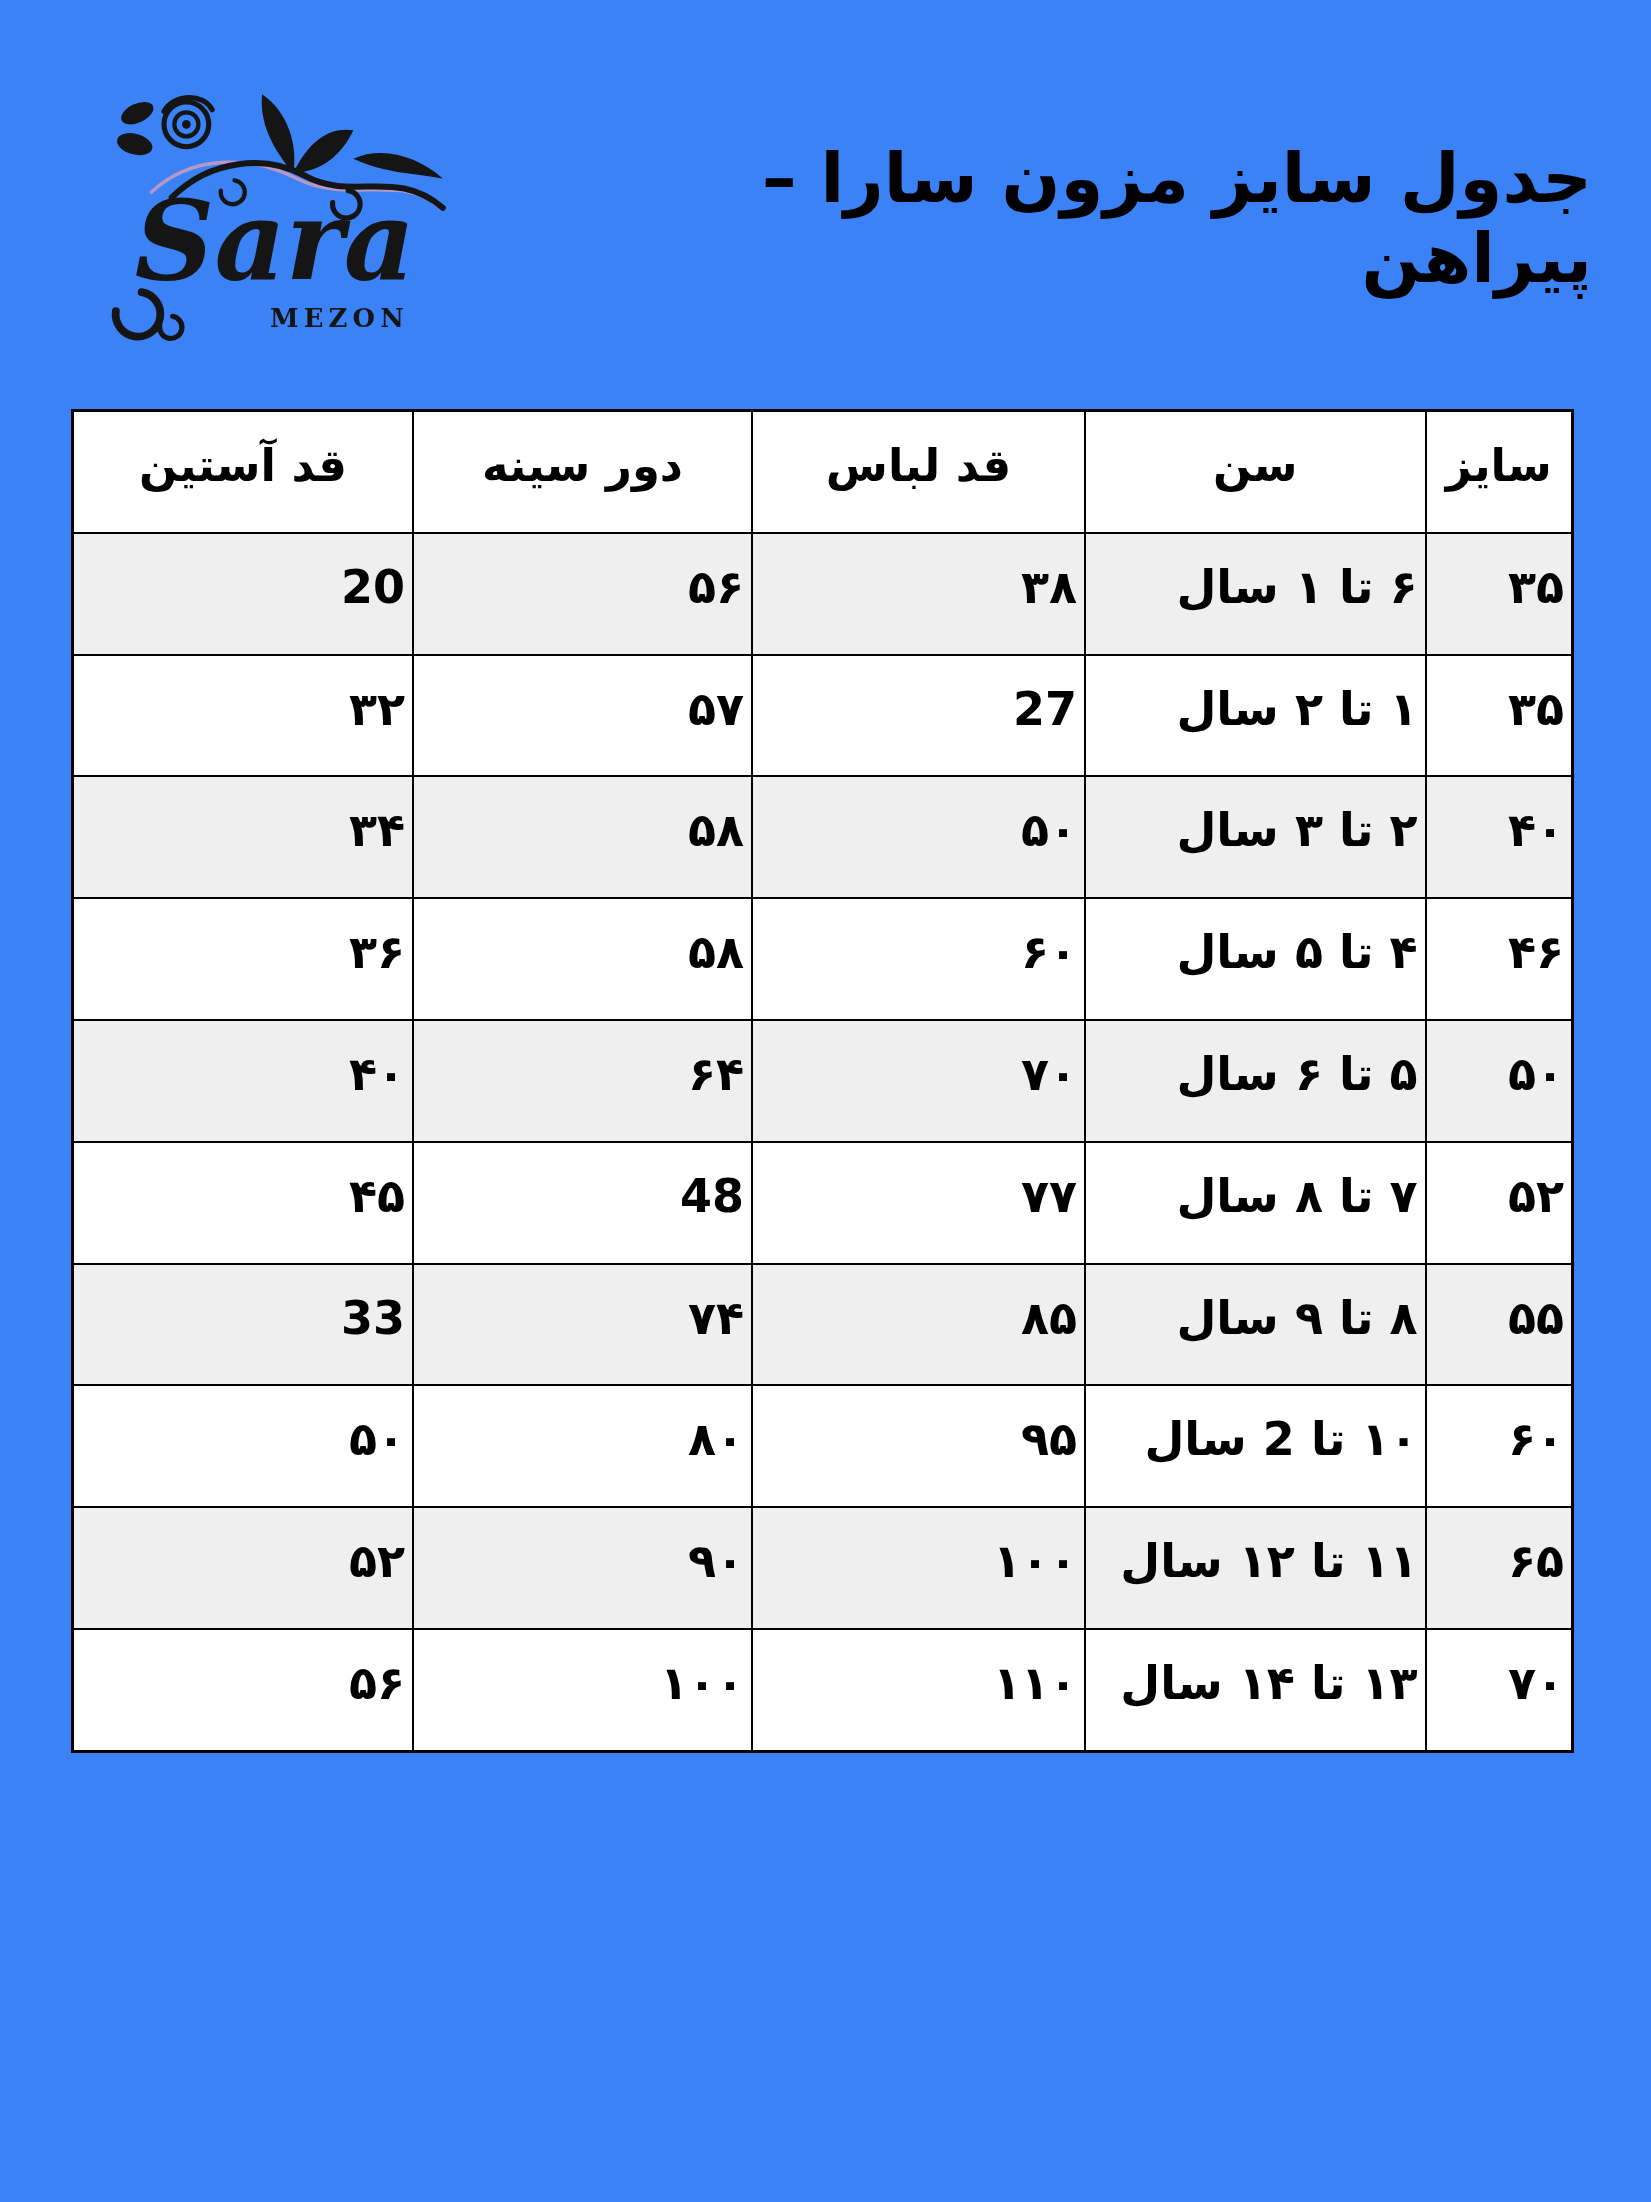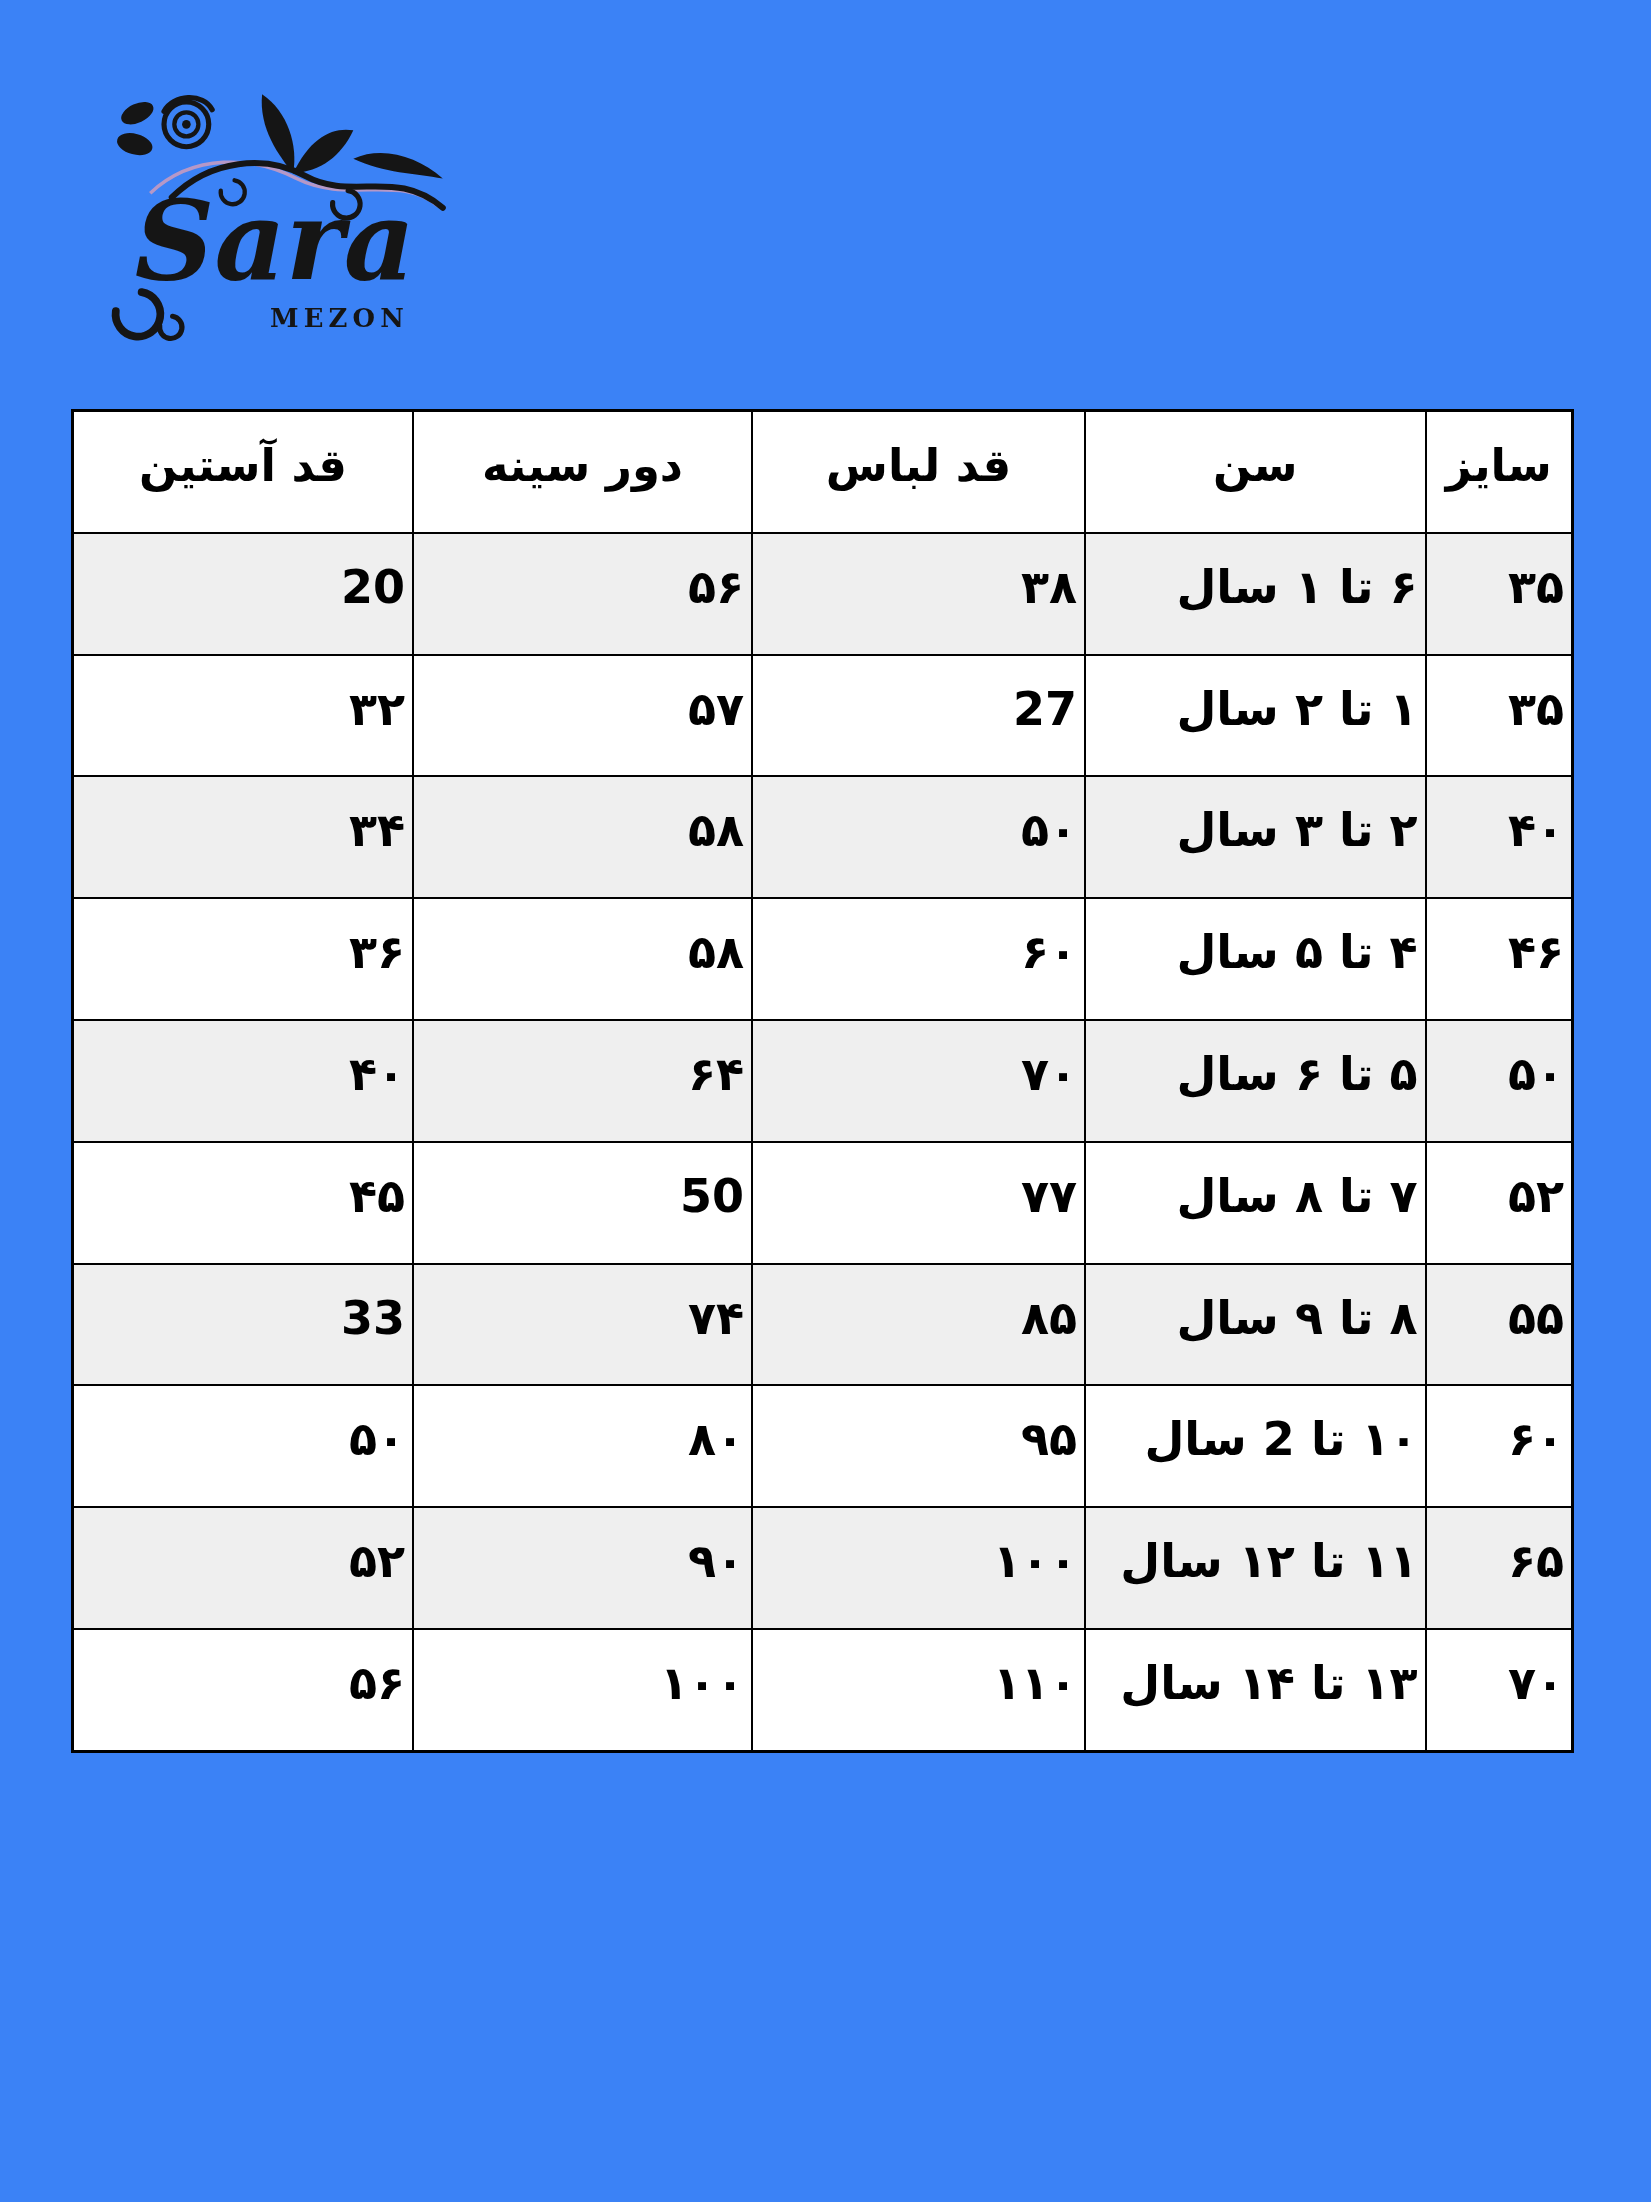--- a/index.html
+++ b/index.html
@@ -89,20 +89,21 @@
 
       <path d="M60,250 a26,26 0 1 1 -30,22" fill="none" stroke="#151515" stroke-width="9" stroke-linecap="round"></path>
       <path d="M96,278 a13,13 0 1 1 -15,11" fill="none" stroke="#151515" stroke-width="6" stroke-linecap="round"></path>
 
       <text x="215" y="235" text-anchor="middle" font-family="DejaVu Serif, serif" font-style="italic" font-weight="bold" font-size="128" fill="#151515">Sara</text>
 
       <text x="290" y="290" text-anchor="middle" font-family="DejaVu Serif, serif" font-weight="bold" font-size="30" letter-spacing="6" fill="#151515">MEZON</text>
     </svg>
   </div>
 
+  <div class="title">جدول سایز مزون سارا – پیراهن</div>
 
   <div class="size-table-wrap">
     <table class="size-table">
       <colgroup>
         <col style="width:9.8%">
         <col style="width:22.7%">
         <col style="width:22.2%">
         <col style="width:22.6%">
         <col style="width:22.7%">
       </colgroup>
@@ -148,21 +149,21 @@
           <td>۵۰</td>
           <td>۵ تا ۶ سال</td>
           <td>۷۰</td>
           <td>۶۴</td>
           <td>۴۰</td>
         </tr>
         <tr>
           <td>۵۲</td>
           <td>۷ تا ۸ سال</td>
           <td>۷۷</td>
-          <td>50</td>
+          <td>48</td>
           <td>۴۵</td>
         </tr>
         <tr class="alt">
           <td>۵۵</td>
           <td>۸ تا ۹ سال</td>
           <td>۸۵</td>
           <td>۷۴</td>
           <td>33</td>
         </tr>
         <tr>

